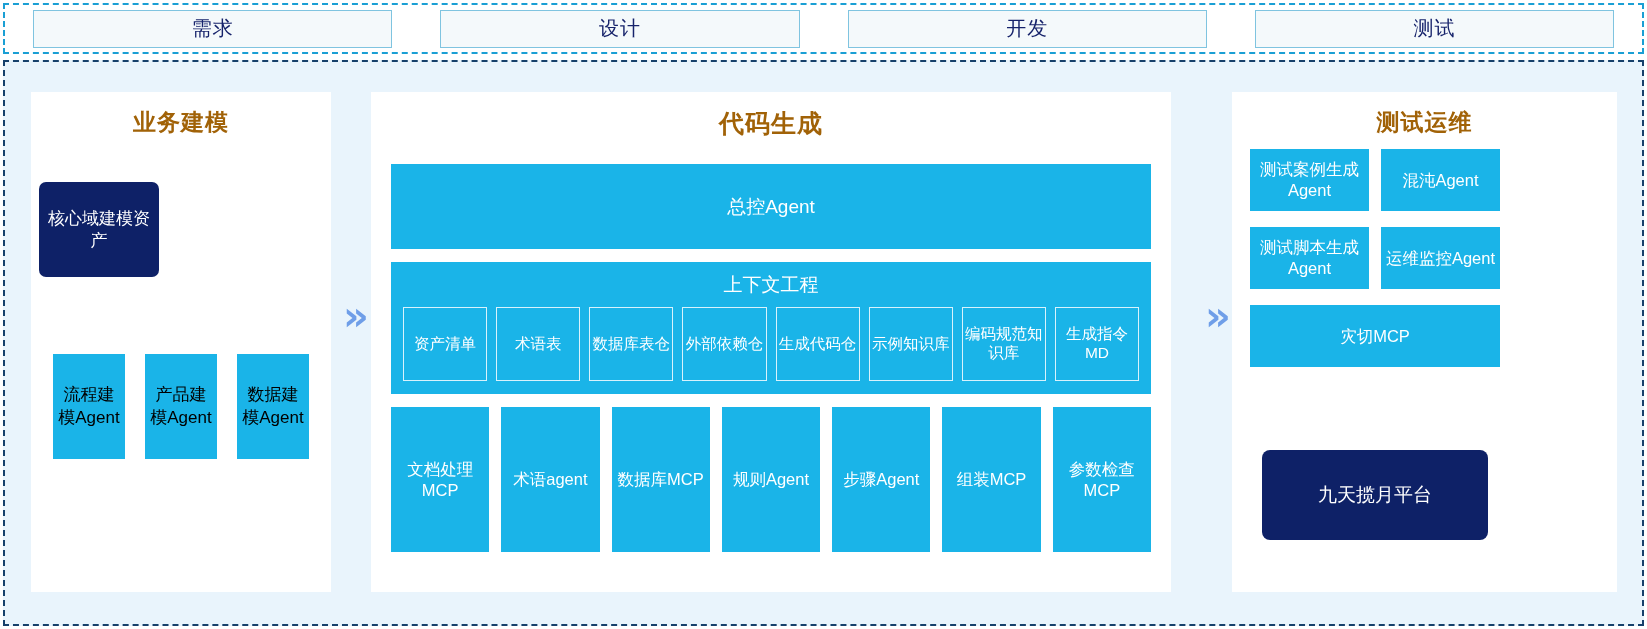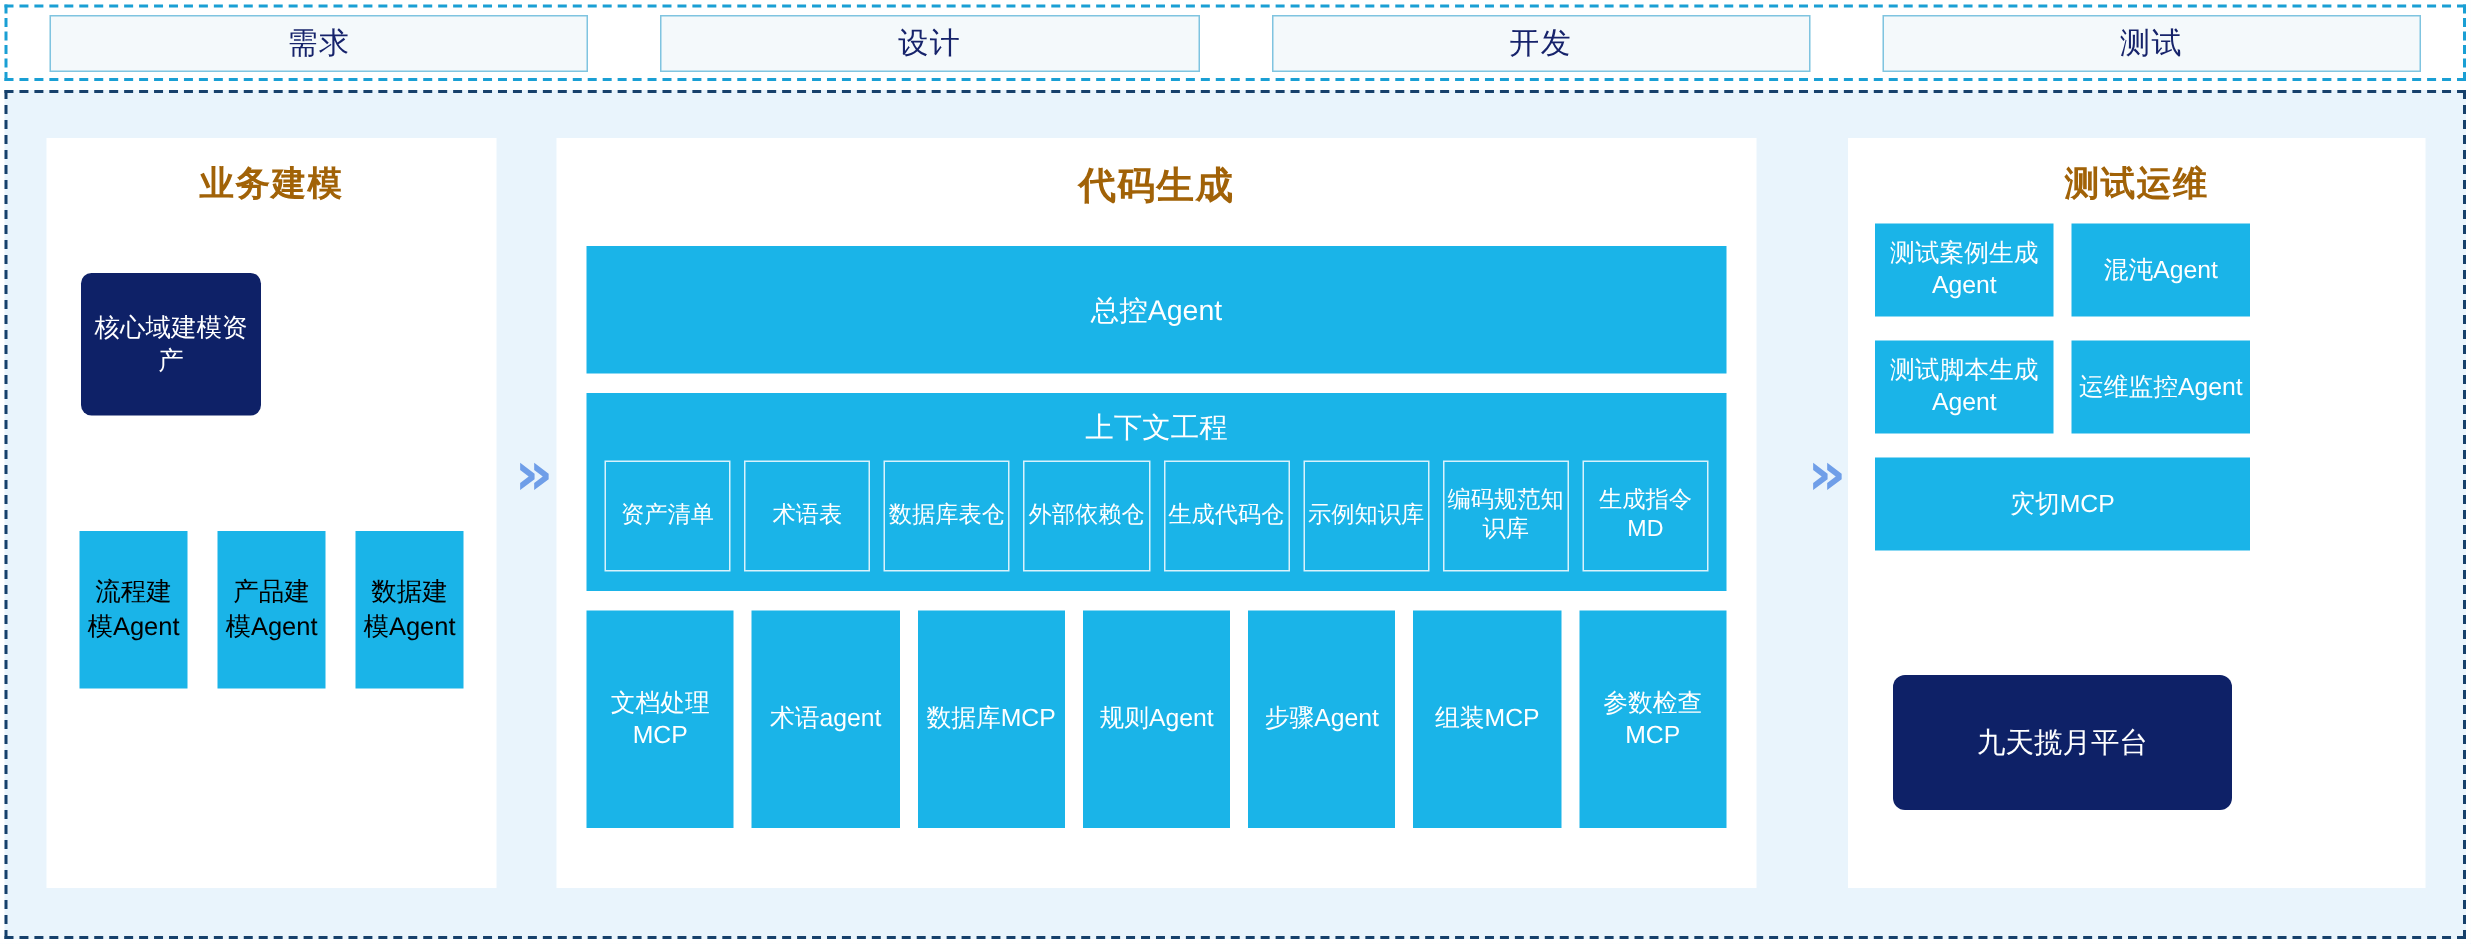--- a/index.html
+++ b/index.html
@@ -277,21 +277,21 @@
     <div class="stage-box">
       <span>测试</span>
     </div>
   </div>
 
   <div class="main-band">
 
     <div class="panel" id="panel-left">
       <div class="panel-title">业务建模</div>
 
-      <div class="navy-box" style="left:23px; top:90px; width:120px; height:95px;">
+      <div class="navy-box" style="left:8px; top:90px; width:120px; height:95px;">
         <span>核心域建模资产</span>
       </div>
 
       <div class="cyan-box" style="left:22px; top:262px; width:72px; height:105px;">
         <span>流程建模Agent</span>
       </div>
       <div class="cyan-box" style="left:114px; top:262px; width:72px; height:105px;">
         <span>产品建模Agent</span>
       </div>
       <div class="cyan-box" style="left:206px; top:262px; width:72px; height:105px;">

